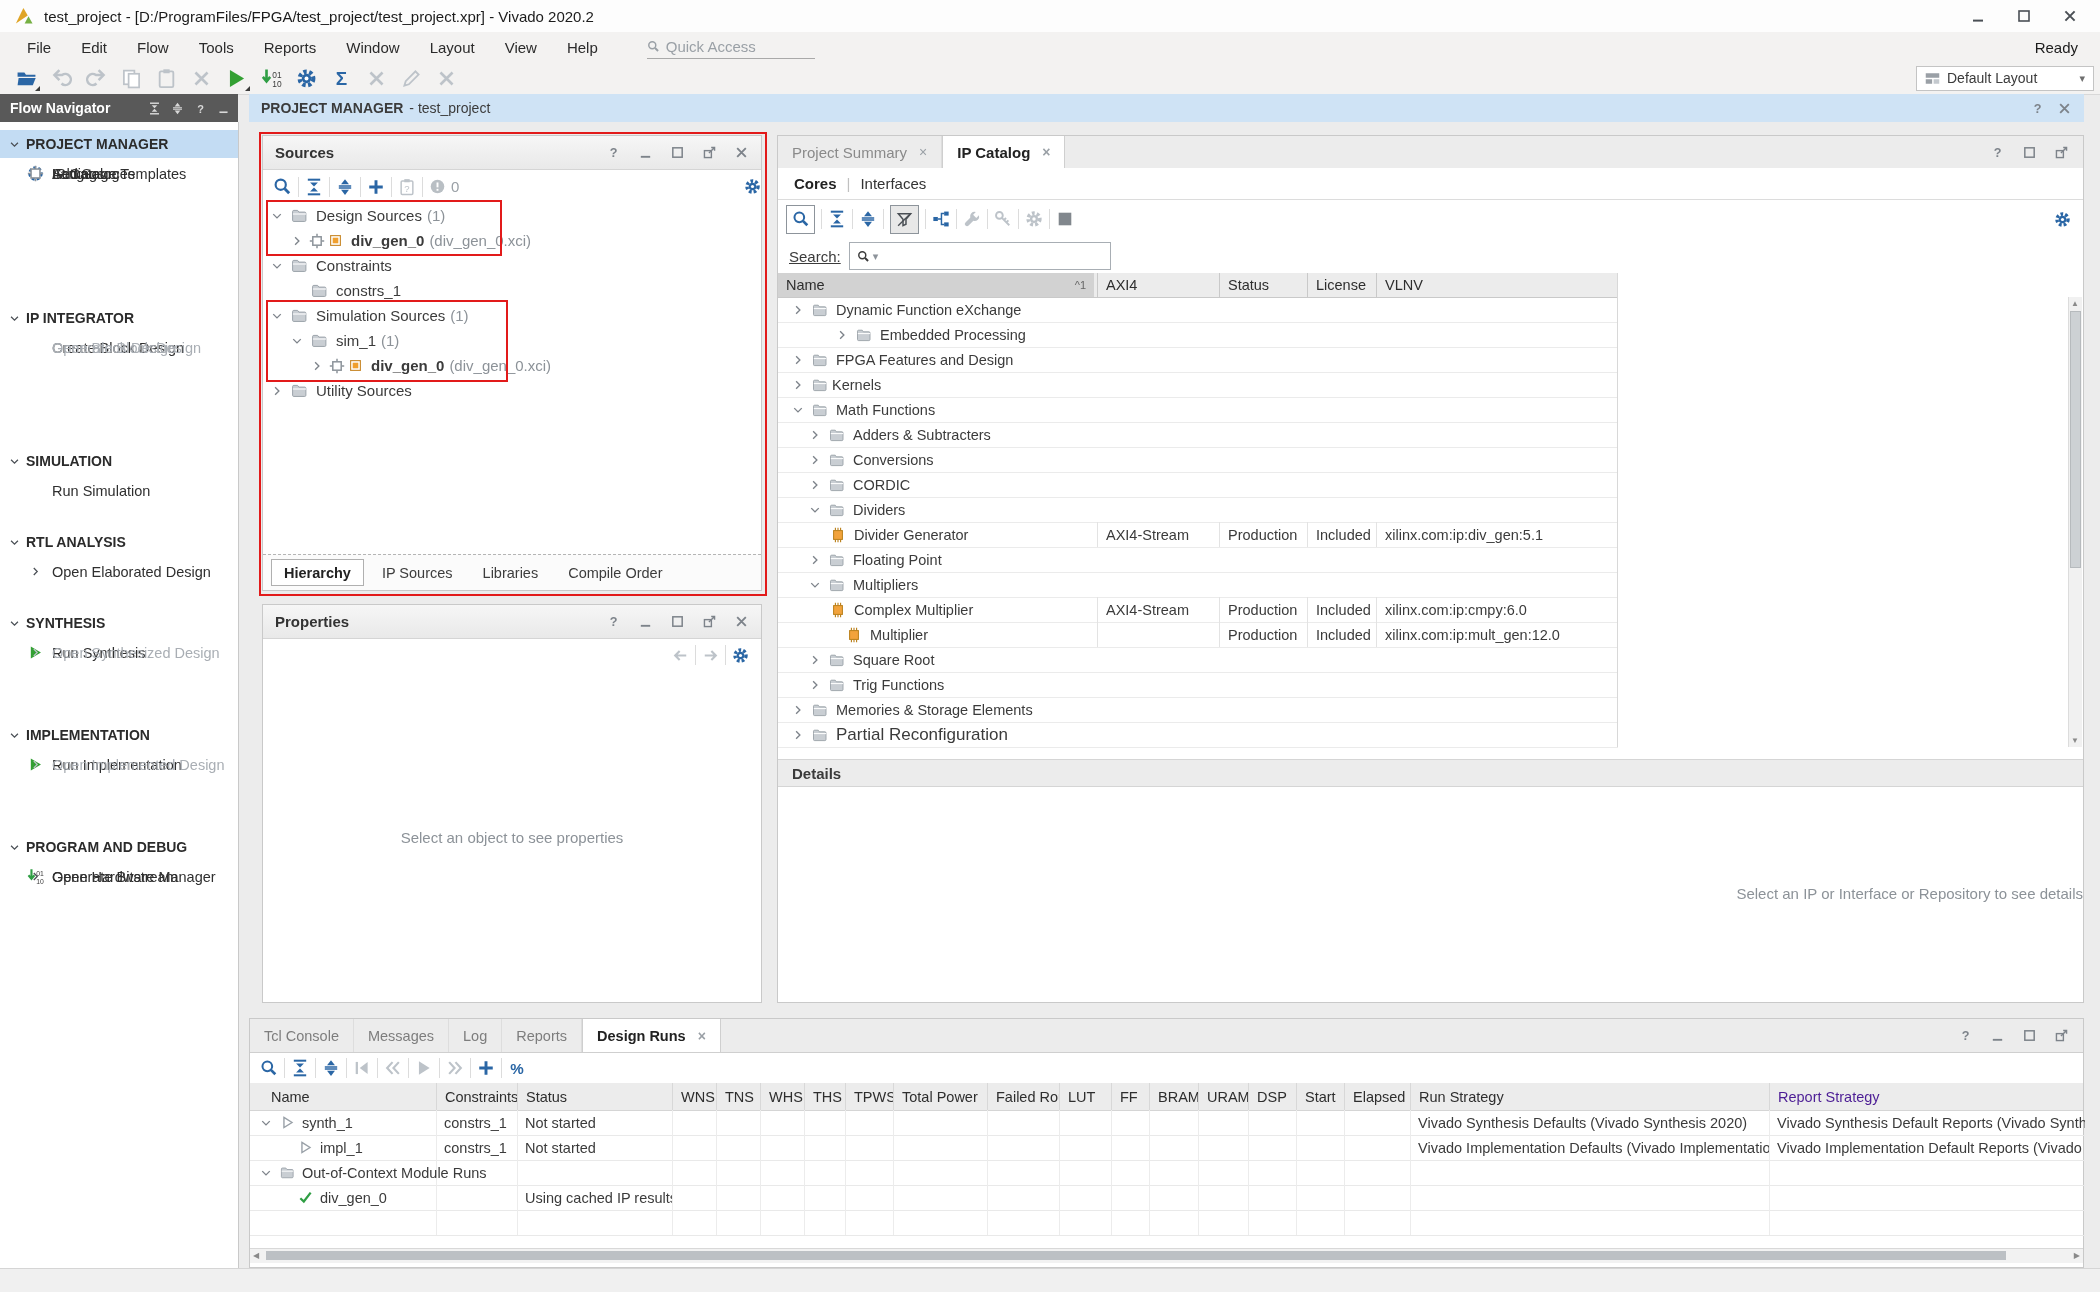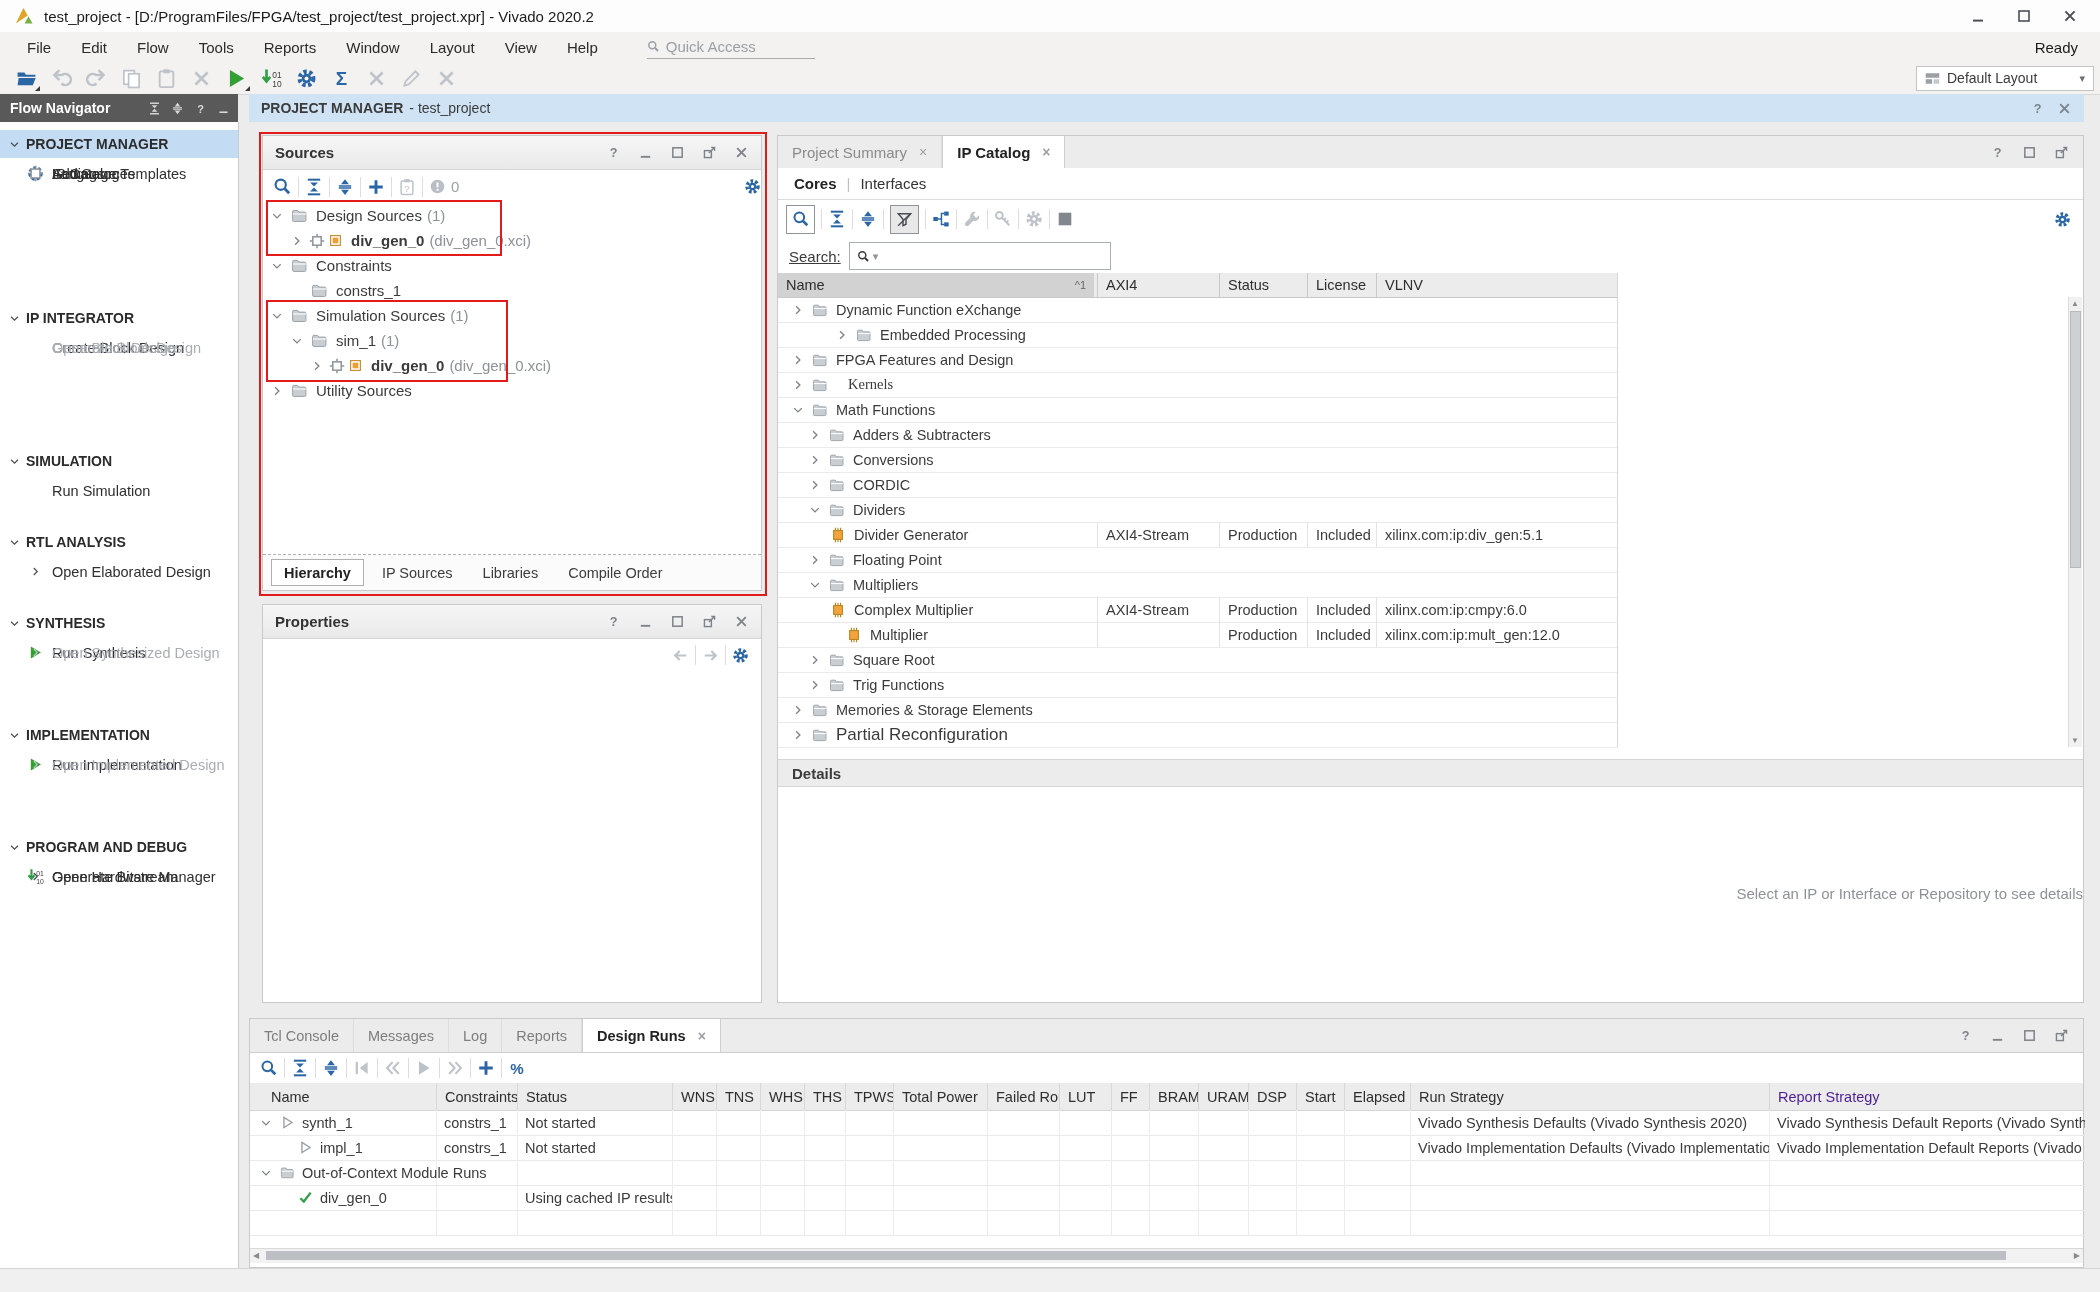--- a/index.html
+++ b/index.html
@@ -697,20 +697,23 @@
       </span>
       <span class="toolsep"></span>
       <span class="ic tone-blue" style="width: 17px; height: 17px;">
         <svg viewBox="0 0 16 16">
           <circle cx="8" cy="8" r="5.2" fill="none" stroke="currentColor" stroke-width="3.2" stroke-dasharray="2.5 1.9"></circle>
           <circle cx="8" cy="8" r="3.6" fill="currentColor"></circle>
           <circle cx="8" cy="8" r="1.5" fill="#ffffff"></circle>
         </svg>
       </span>
     </div>
+  <div class="abs" style="left:0;top:67px;right:0;bottom:0;display:flex;align-items:center;justify-content:center">
+    <span class="muted">Select an object to see properties</span>
+  </div>
 </div>
 
 <div class="panel" id="mainp" style="left:777px;top:135px;width:1307px;height:868px">
   <div class="abs row" id="main-tabs" style="left:0;top:0;right:0;height:32px;background:#ececec;border-bottom:7px solid #a16207">
       <span class="row" style="height: 32px; padding: 0px 14px; gap: 12px; color: rgb(138, 138, 138); border-right: 1px solid rgb(221, 221, 221);">
         <span>Project Summary</span>
         <span style="color: rgb(154, 160, 166); font-size: 14px;">×</span>
       </span>
       <span class="row" style="height: 32px; padding: 0px 14px; gap: 12px; background: rgb(255, 255, 255); border-left: 1px solid rgb(207, 207, 207); border-right: 1px solid rgb(207, 207, 207); font-weight: bold; color: rgb(34, 34, 34);">
         <span>IP Catalog</span>
@@ -906,21 +909,21 @@
             <svg viewBox="0 0 16 16">
               <path d="M5.5 3 L10.5 8 L5.5 13" fill="none" stroke="currentColor" stroke-width="1.8"></path>
             </svg>
           </span>
           <span class="ic tone-gray" style="width: 16px; height: 16px; margin-left: 8px;">
             <svg viewBox="0 0 16 16">
               <path d="M1.5 4.2 C1.5 3.5 2 3.2 2.6 3.2 h3.6 l1.2 1.6 h5.5 c0.7 0 1.1 0.4 1.1 1.1 v6.6 c0 0.7 -0.4 1.1 -1.1 1.1 H2.6 c-0.7 0 -1.1 -0.4 -1.1 -1.1 z" fill="#c9ced3" stroke="#98a0a7" stroke-width="0.9"></path>
               <path d="M1.8 6.6 h12.4" stroke="#ffffff" stroke-width="1"></path>
             </svg>
           </span>
-          <span class="treelabel" style="margin-left: 20px; font-size: 14.5px; font-family: Liberation Serif, serif;">Kernels</span>
+          <span class="treelabel" style="margin-left: 4px; font-size: 14.5px;">Kernels</span>
         </div>
       </div>
       <div class="abs" style="left: 0px; top: 100px; width: 840px; height: 25px; border-bottom: 1px solid rgb(235, 235, 235);">
         <div class="row" style="position: absolute; left: 0px; top: 0px; width: 316px; height: 100%; overflow: hidden;">
           <span class="ic tone-gray" style="width: 12px; height: 12px; margin-left: 14px;">
             <svg viewBox="0 0 16 16">
               <path d="M3 5.5 L8 10.5 L13 5.5" fill="none" stroke="currentColor" stroke-width="1.8"></path>
             </svg>
           </span>
           <span class="ic tone-gray" style="width: 16px; height: 16px; margin-left: 8px;">

